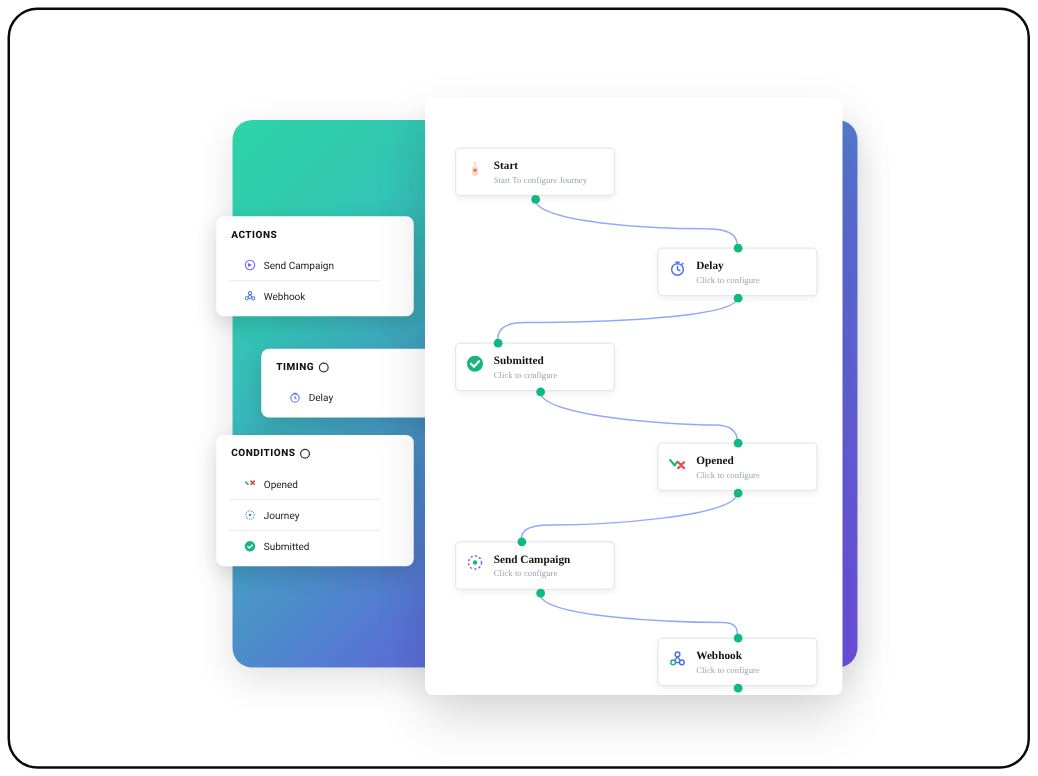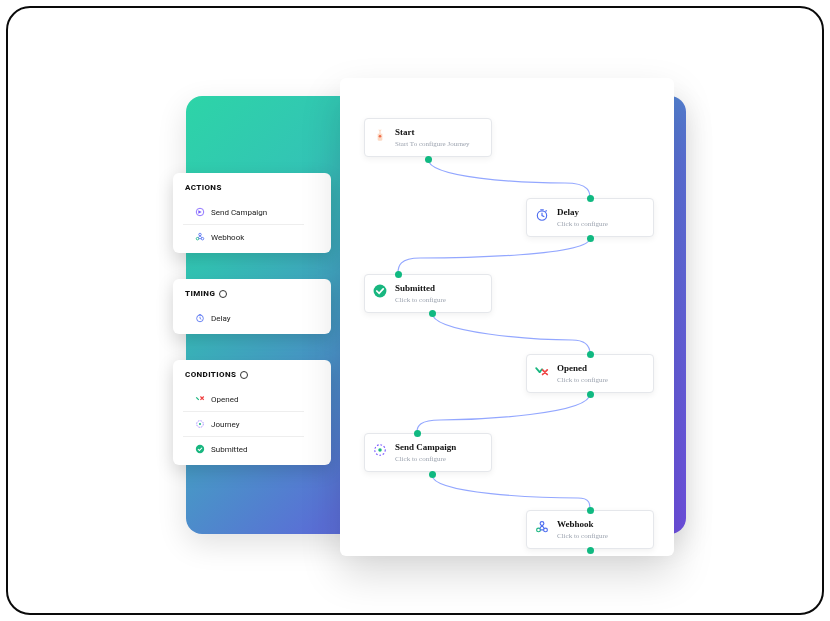--- a/index.html
+++ b/index.html
@@ -167,38 +167,38 @@
             <circle cx="6" cy="16" r="3" fill="none" stroke="#18b67f" stroke-width="2"></circle>
             <circle cx="18" cy="16" r="3" fill="none" stroke="#4f6ef0" stroke-width="2"></circle>
             <circle cx="12" cy="6" r="3" fill="none" stroke="#4f6ef0" stroke-width="2"></circle>
             <path d="M12 9 L7.5 14 M12 9 L16.5 14 M9 16 L15 16" stroke="#4f6ef0" stroke-width="2"></path>
           </svg>
       </span>
       <span>Webhook</span>
     </div>
   </div>
 
-  <div class="panel" style="top:271px;">
+  <div class="panel" style="top:271px;margin-left:36px;">
     <div class="panel-title">
       <span>TIMING</span>
       <span class="help-circle"></span>
     </div>
     <div class="panel-item">
       <span class="ico">
         <svg width="10" height="10" viewBox="0 0 24 24">
             <circle cx="12" cy="13" r="8" fill="none" stroke="#4f6ef0" stroke-width="2"></circle>
             <path d="M12 9 V13 L15 15" stroke="#4f6ef0" stroke-width="2" fill="none"></path>
             <path d="M9 4 L15 4" stroke="#4f6ef0" stroke-width="2"></path>
           </svg>
       </span>
       <span>Delay</span>
     </div>
   </div>
 
-  <div class="panel" style="top:352px;">
+  <div class="panel" style="top:340px;">
     <div class="panel-title">
       <span>CONDITIONS</span>
       <span class="help-circle"></span>
     </div>
     <div class="panel-item">
       <span class="ico">
         <svg width="10" height="10" viewBox="0 0 24 24">
             <path d="M3 8 L9 14" stroke="#18b67f" stroke-width="3" fill="none"></path>
             <path d="M13 6 L21 14 M21 6 L13 14" stroke="#ef4444" stroke-width="3" fill="none"></path>
           </svg>

